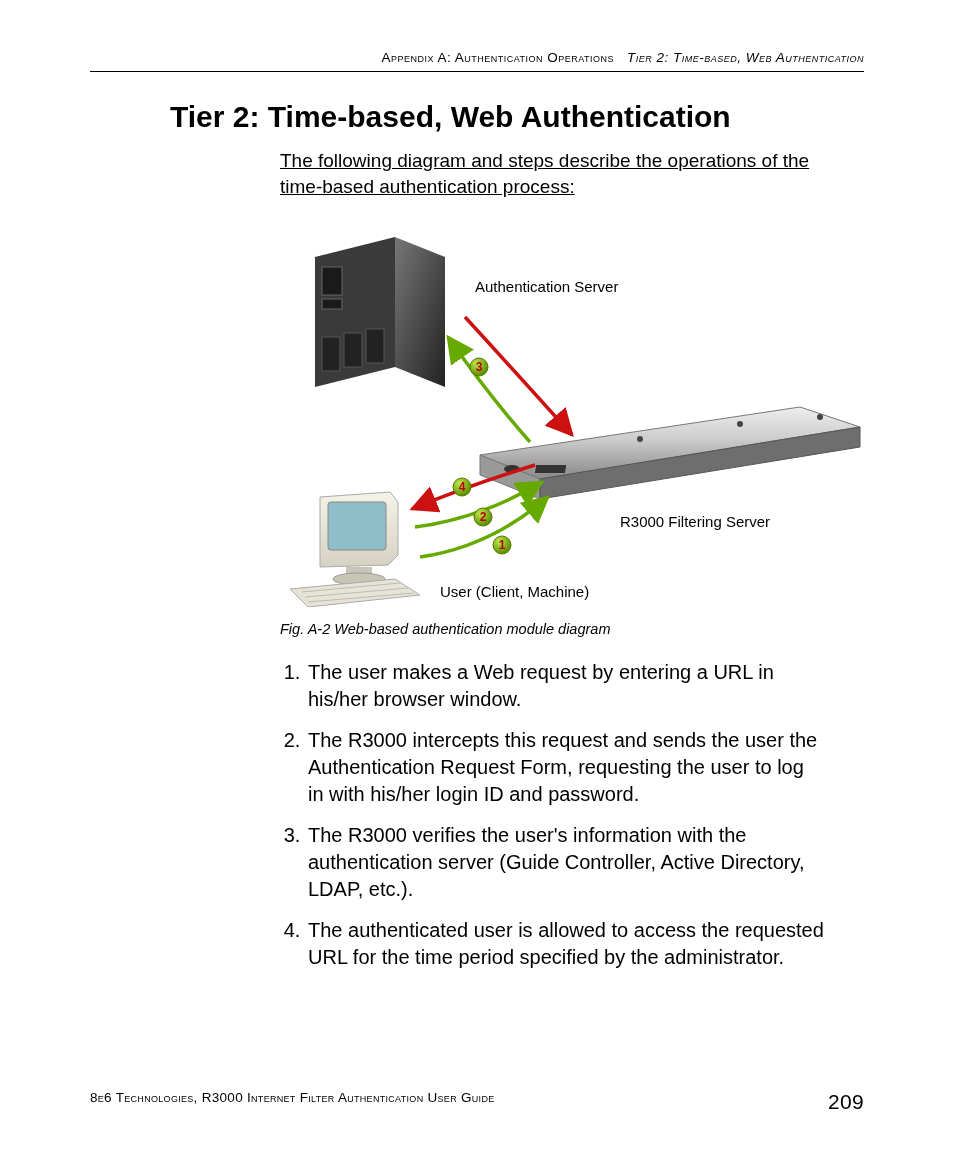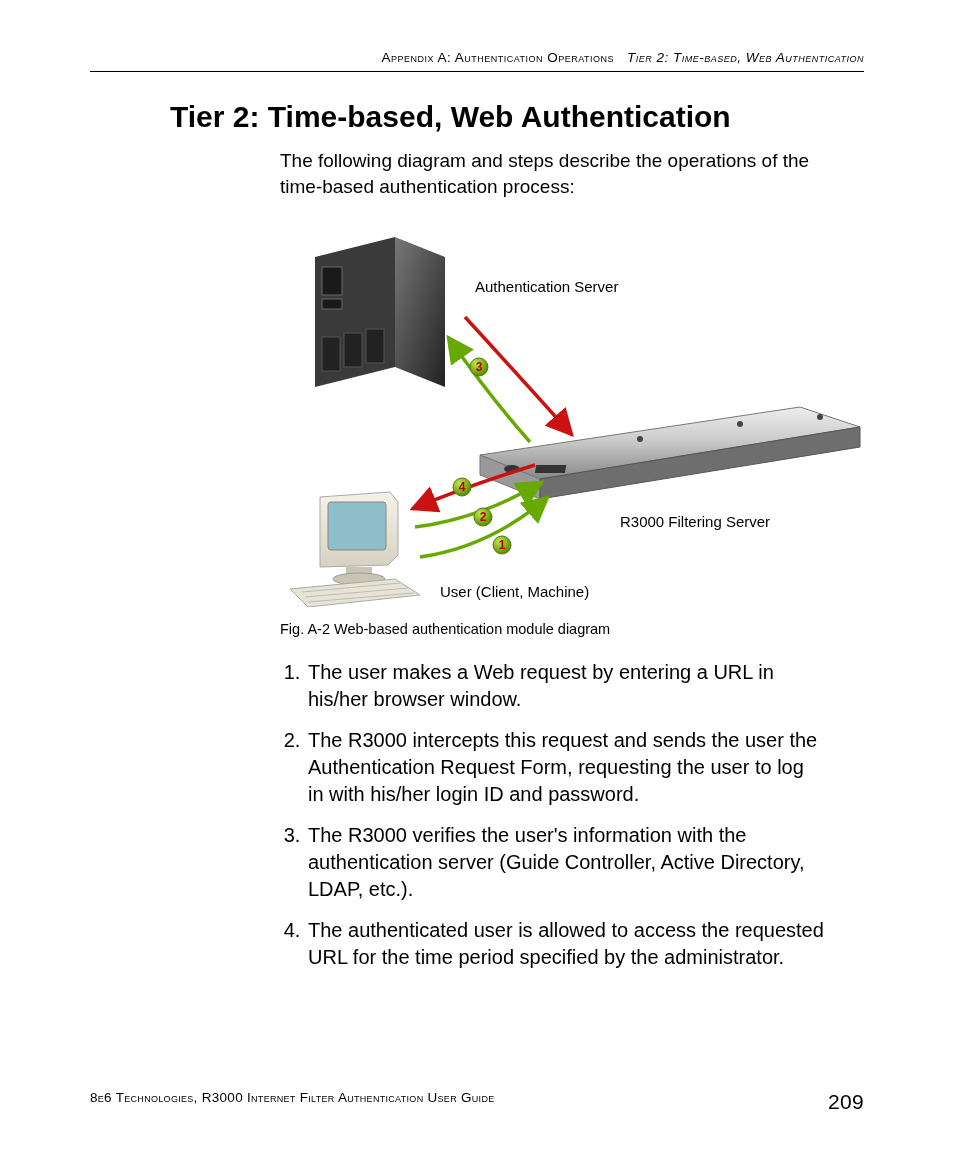--- a/index.html
+++ b/index.html
@@ -35,28 +35,30 @@
   }
   h1.title {
     font-size: 30px;
     font-weight: bold;
     margin: 20px 0 14px 80px;
   }
   .intro {
     font-size: 19px;
     line-height: 1.35;
     margin: 0 10px 18px 190px;
+    text-decoration: underline;
   }
   .figure-wrap {
     margin: 10px 0 10px 190px;
   }
   svg.diagram {
     display: block;
   }
   .caption {
+    font-style: italic;
     font-size: 14.5px;
     margin: 14px 0 22px 190px;
   }
   ol.steps {
     margin: 0 40px 4px 190px;
     padding-left: 26px;
     font-size: 20px;
     line-height: 1.35;
   }
   ol.steps li {

